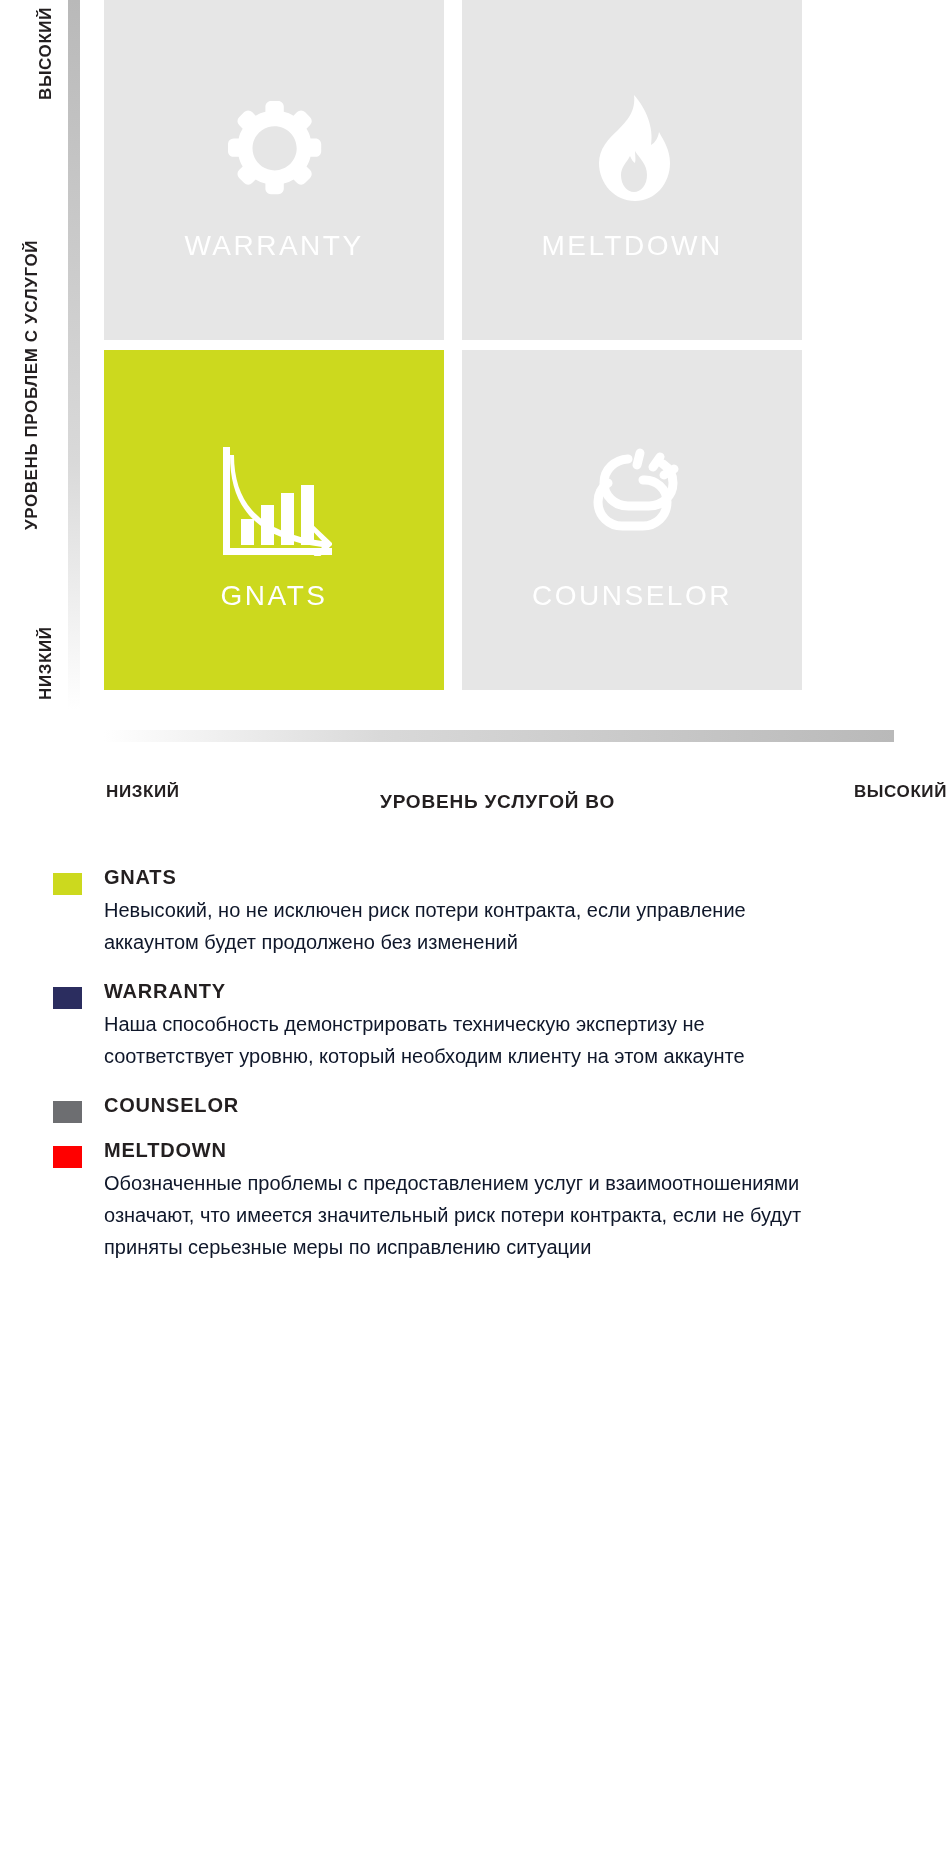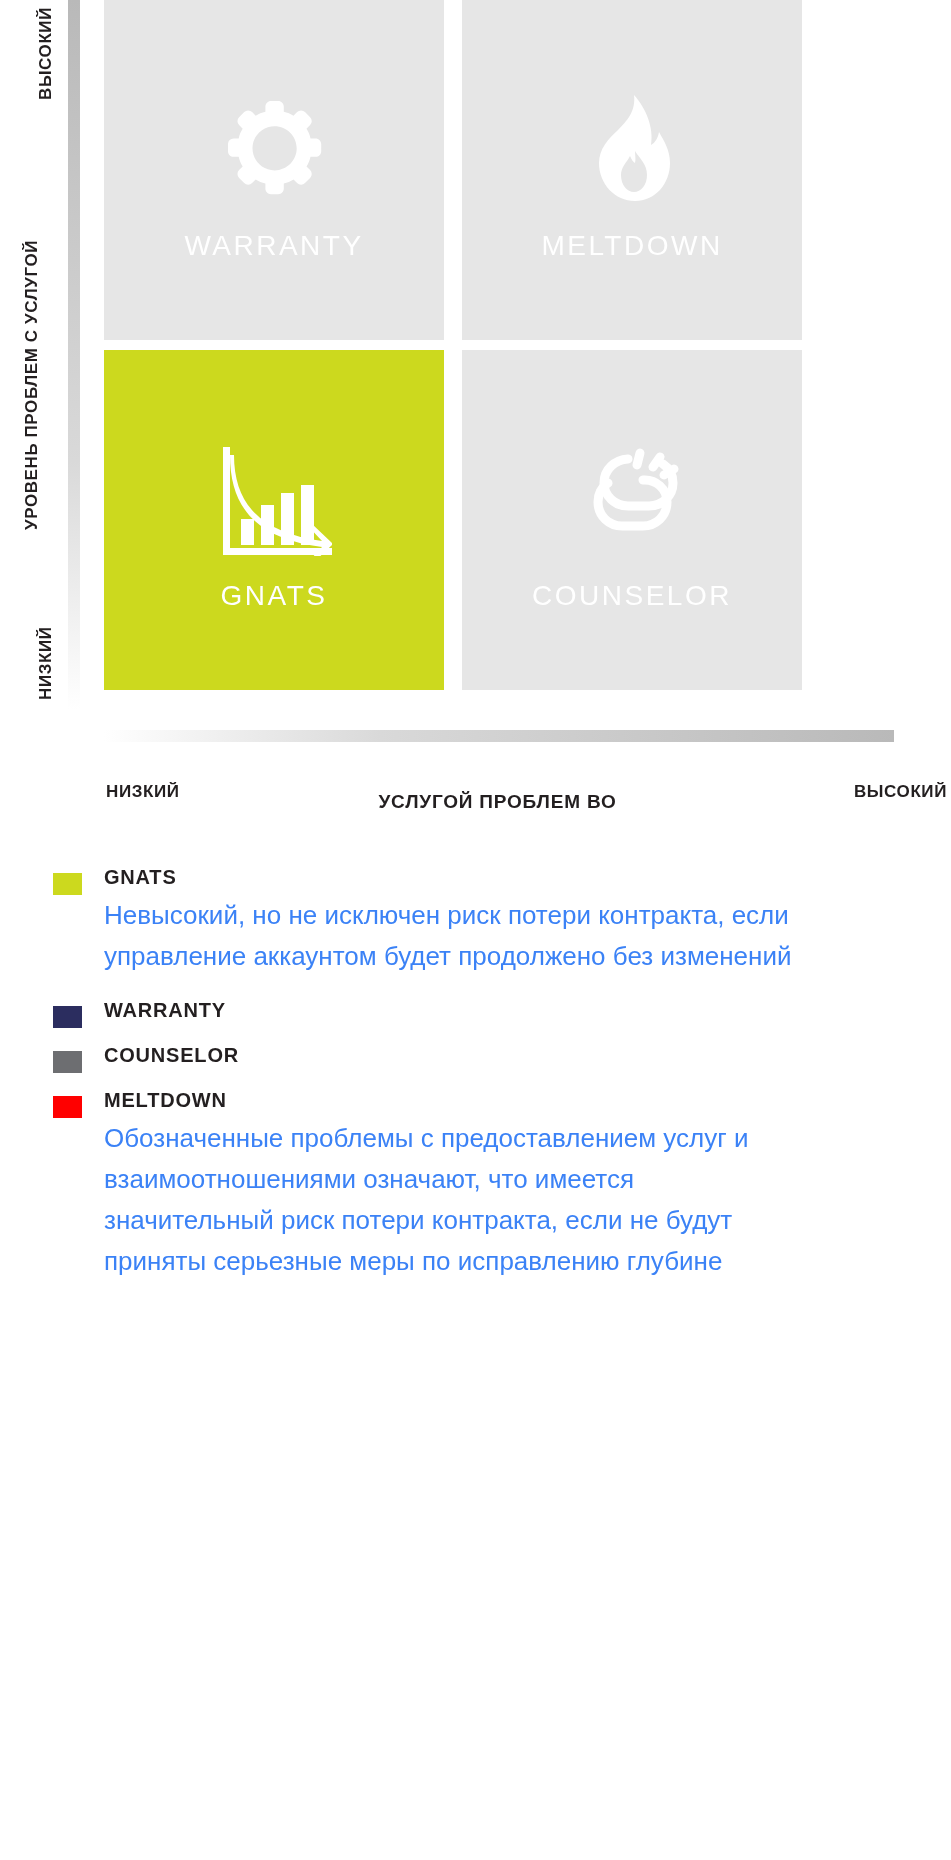--- a/index.html
+++ b/index.html
@@ -171,23 +171,23 @@
     height: 22px;
   }
   .legend-title {
     font-size: 20px;
     font-weight: 700;
     letter-spacing: 0.8px;
     margin: 0 0 6px 0;
     color: #231f20;
   }
   .legend-desc {
-    font-size: 26px;
+    font-size: 20px;
     line-height: 1.58;
-    color: #3b82f6;
+    color: #0f172a;
     max-width: 700px;
   }
 </style>
 </head>
 <body>
 
 <div class="matrix-wrap">
 
   <div class="y-axis">
     <div class="vert-text y-high">ВЫСОКИЙ</div>
@@ -248,44 +248,45 @@
         </svg>
       </div>
       <div class="cell-label">COUNSELOR</div>
     </div>
 
   </div>
 
   <div class="x-labels">
     <div class="x-low">НИЗКИЙ</div>
     <div class="x-mid">
-      <span>УСЛУГОЙ ПРОБЛЕМ ВО</span>
+      <span>УРОВЕНЬ УСЛУГОЙ ВО</span>
     </div>
     <div class="x-high">ВЫСОКИЙ</div>
   </div>
 
 </div>
 
 <div class="legend">
 
   <div class="legend-item">
     <div class="legend-swatch" style="background:#ccd91e"></div>
     <div class="legend-title">GNATS</div>
     <div class="legend-desc">Невысокий, но не исключен риск потери контракта, если управление аккаунтом будет продолжено без изменений</div>
   </div>
 
   <div class="legend-item">
     <div class="legend-swatch" style="background:#2b2d5f"></div>
     <div class="legend-title">WARRANTY</div>
+    <div class="legend-desc">Наша способность демонстрировать техническую экспертизу не соответствует уровню, который необходим клиенту на этом аккаунте</div>
   </div>
 
   <div class="legend-item">
     <div class="legend-swatch" style="background:#6d6e71"></div>
     <div class="legend-title">COUNSELOR</div>
   </div>
 
   <div class="legend-item">
     <div class="legend-swatch" style="background:#ff0000"></div>
     <div class="legend-title">MELTDOWN</div>
-    <div class="legend-desc">Обозначенные проблемы с предоставлением услуг и взаимоотношениями означают, что имеется значительный риск потери контракта, если не будут приняты серьезные меры по исправлению глубине</div>
+    <div class="legend-desc">Обозначенные проблемы с предоставлением услуг и взаимоотношениями означают, что имеется значительный риск потери контракта, если не будут приняты серьезные меры по исправлению ситуации</div>
   </div>
 
 </div>
 
 </body></html>

